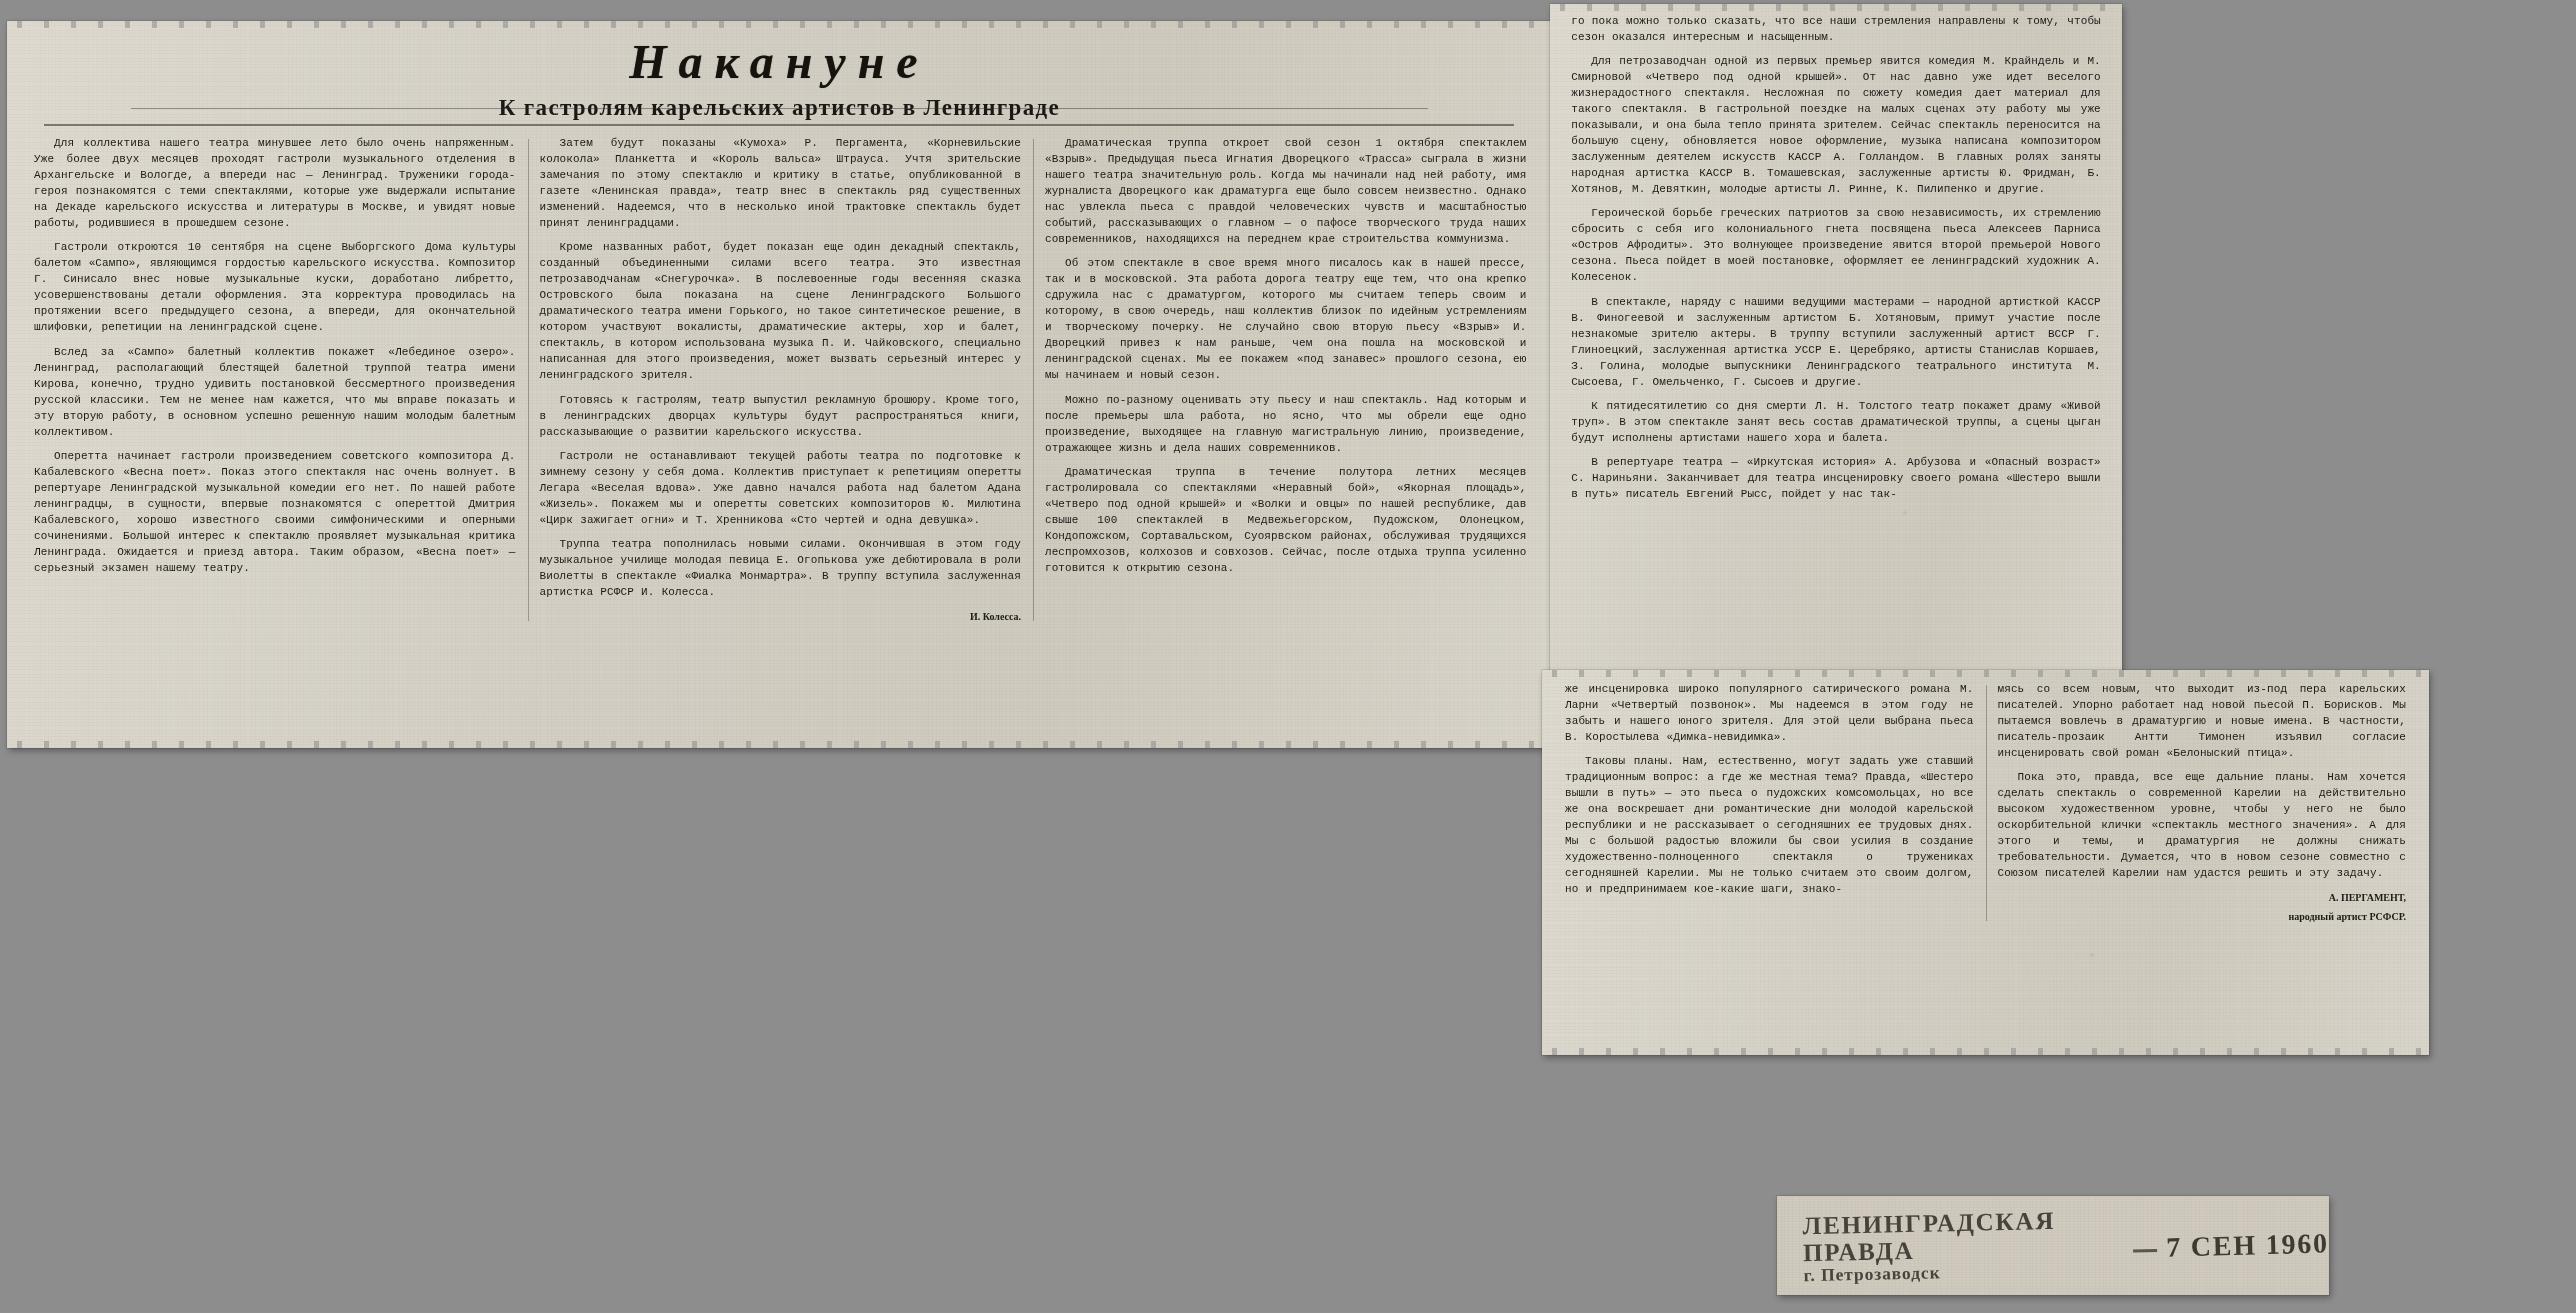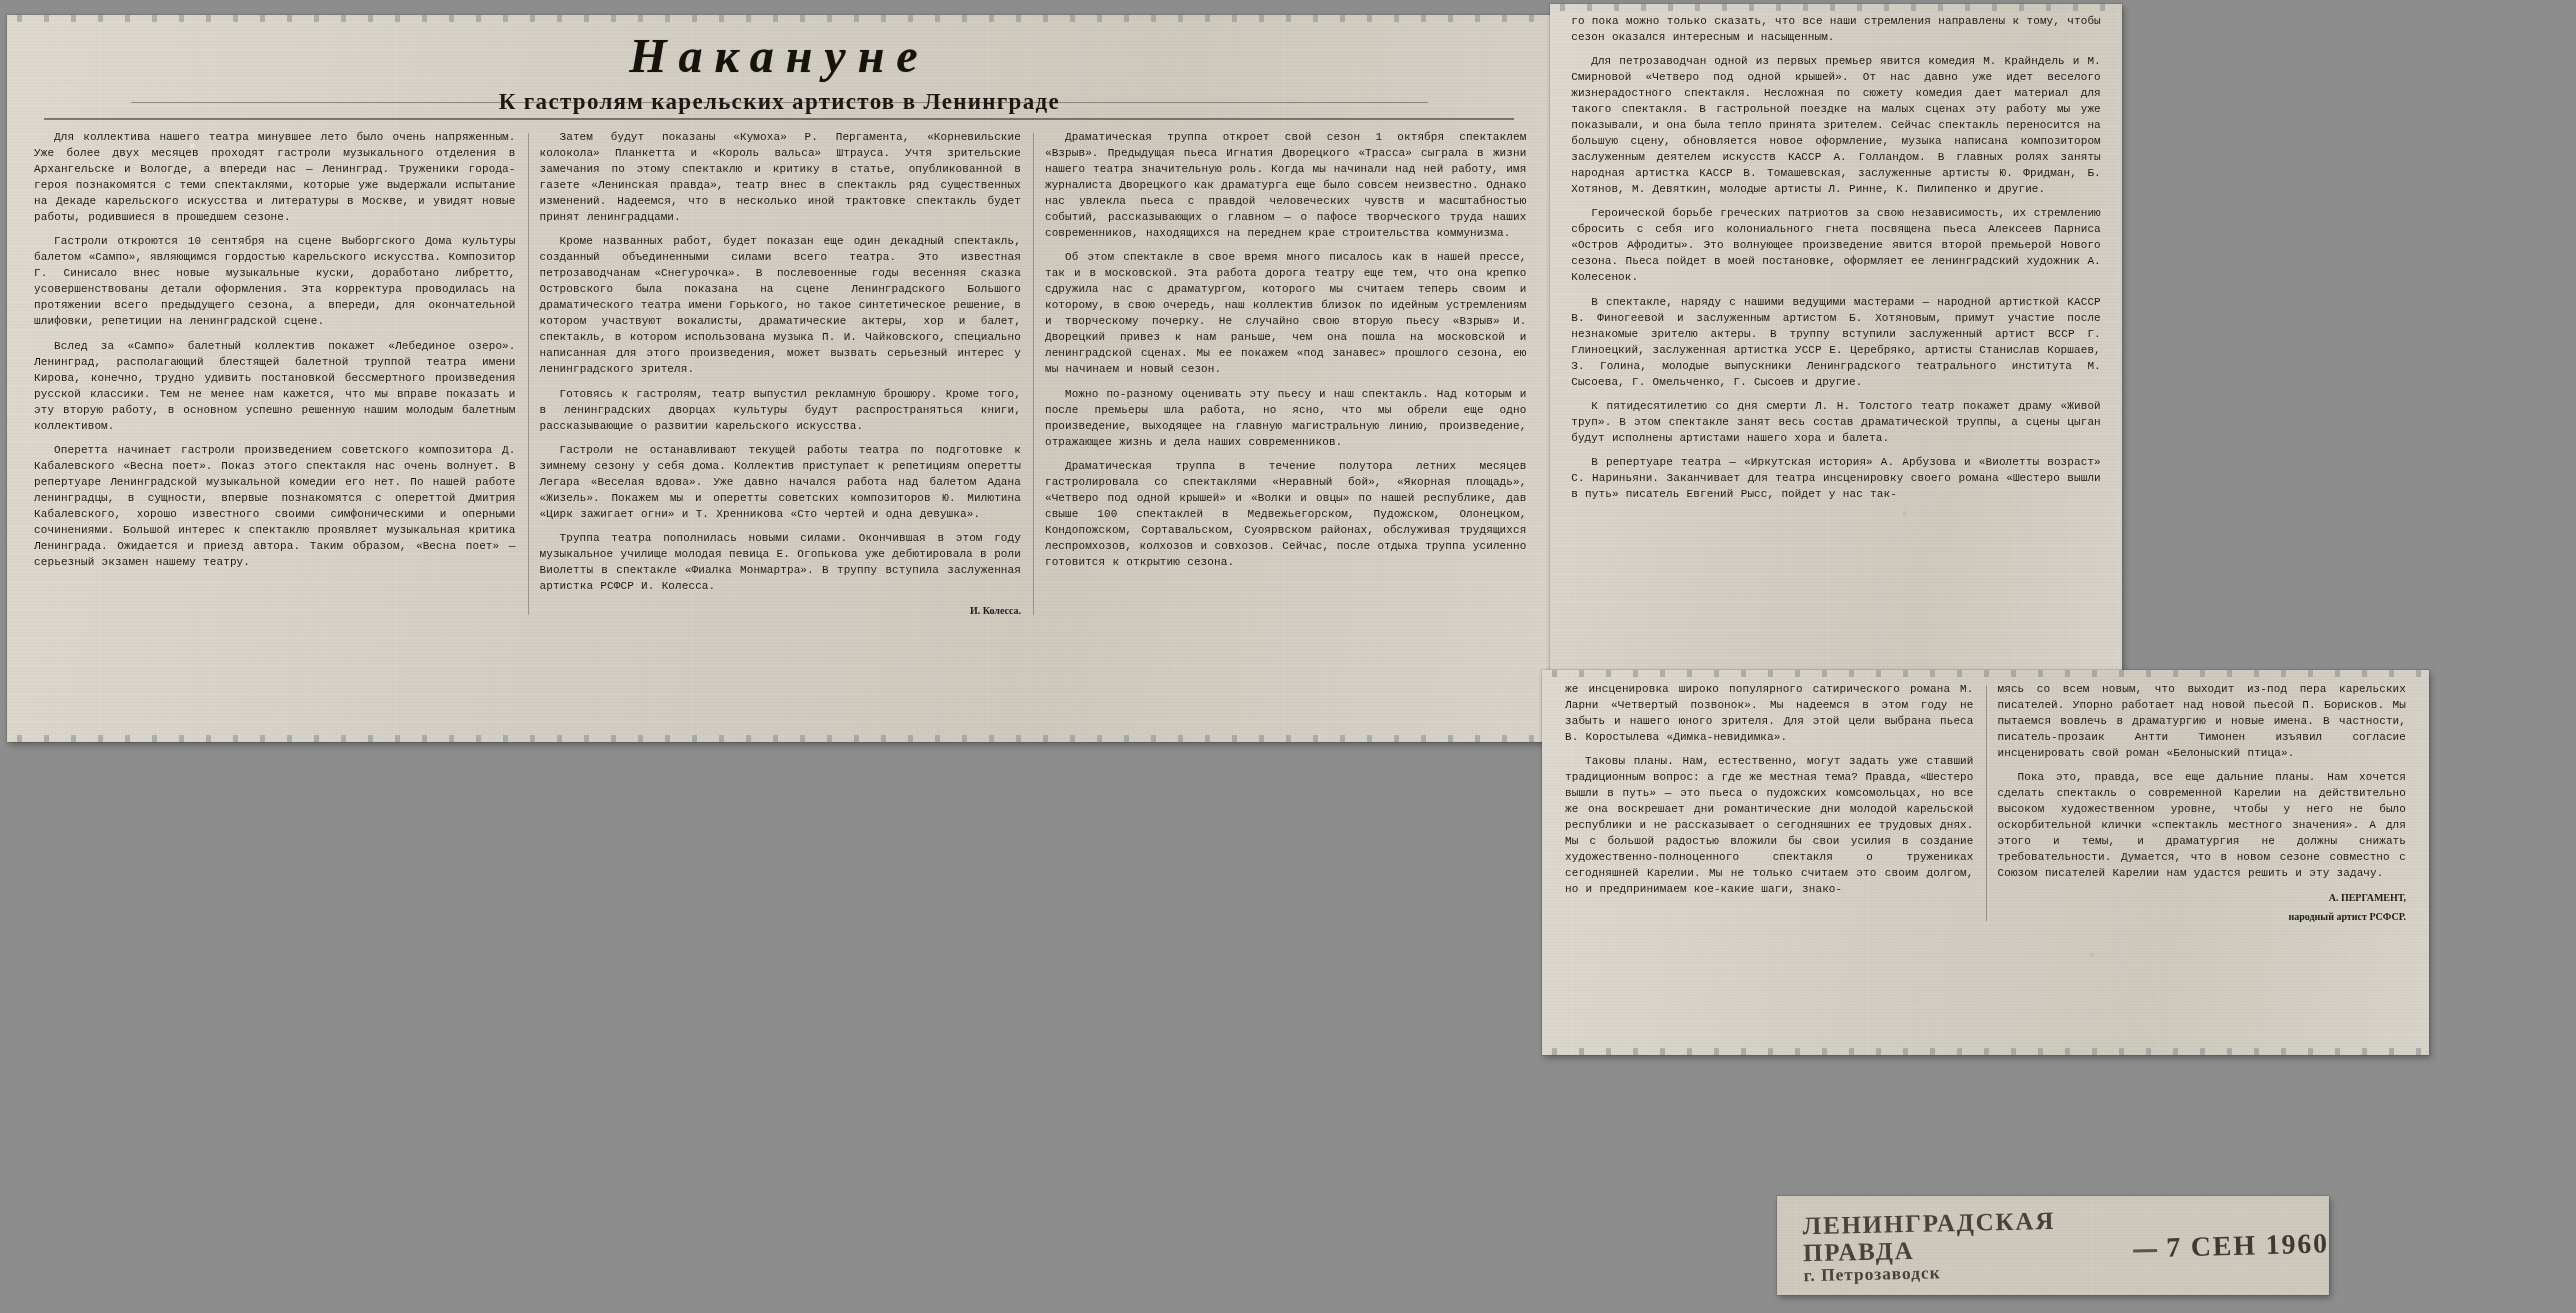--- a/index.html
+++ b/index.html
@@ -40,21 +40,21 @@
     pointer-events: none;
     background:
       repeating-linear-gradient(0deg, rgba(0,0,0,0.035) 0 0.9px, rgba(0,0,0,0) 0.9px 2.8px),
       repeating-linear-gradient(90deg, rgba(0,0,0,0.02) 0 0.9px, rgba(0,0,0,0) 0.9px 3.7px);
     opacity: 0.55;
     mix-blend-mode: multiply;
   }
 
   #main-clipping {
     left: 7.4px;
-    top: 15px;
+    top: 21px;
     width: 1544px;
     height: 727px;
   }
   #right-clipping {
     left: 1550px;
     top: 3.7px;
     width: 572px;
     height: 688px;
   }
   #bottom-clipping {
@@ -253,21 +253,21 @@
 
   <div class="clip" id="right-clipping">
     <div class="tear-top"></div>
     <div class="cols">
       <div class="col">
         <p class="noindent">го пока можно только сказать, что все наши стремления направлены к тому, чтобы сезон оказался интересным и насыщенным.</p>
         <p>Для петрозаводчан одной из первых премьер явится комедия М. Крайндель и М. Смирновой «Четверо под одной крышей». От нас давно уже идет веселого жизнерадостного спектакля. Несложная по сюжету комедия дает материал для такого спектакля. В гастрольной поездке на малых сценах эту работу мы уже показывали, и она была тепло принята зрителем. Сейчас спектакль переносится на большую сцену, обновляется новое оформление, музыка написана композитором заслуженным деятелем искусств КАССР А. Голландом. В главных ролях заняты народная артистка КАССР В. Томашевская, заслуженные артисты Ю. Фридман, Б. Хотянов, М. Девяткин, молодые артисты Л. Ринне, К. Пилипенко и другие.</p>
         <p>Героической борьбе греческих патриотов за свою независимость, их стремлению сбросить с себя иго колониального гнета посвящена пьеса Алексеев Парниса «Остров Афродиты». Это волнующее произведение явится второй премьерой Нового сезона. Пьеса пойдет в моей постановке, оформляет ее ленинградский художник А. Колесенок.</p>
         <p>В спектакле, наряду с нашими ведущими мастерами — народной артисткой КАССР В. Финогеевой и заслуженным артистом Б. Хотяновым, примут участие после незнакомые зрителю актеры. В труппу вступили заслуженный артист ВССР Г. Глиноецкий, заслуженная артистка УССР Е. Церебряко, артисты Станислав Коршаев, З. Голина, молодые выпускники Ленинградского театрального института М. Сысоева, Г. Омельченко, Г. Сысоев и другие.</p>
         <p>К пятидесятилетию со дня смерти Л. Н. Толстого театр покажет драму «Живой труп». В этом спектакле занят весь состав драматической труппы, а сцены цыган будут исполнены артистами нашего хора и балета.</p>
-        <p>В репертуаре театра — «Иркутская история» А. Арбузова и «Виолетты возраст» С. Нариньяни. Заканчивает для театра инсценировку своего романа «Шестеро вышли в путь» писатель Евгений Рысс, пойдет у нас так-</p>
+        <p>В репертуаре театра — «Иркутская история» А. Арбузова и «Опасный возраст» С. Нариньяни. Заканчивает для театра инсценировку своего романа «Шестеро вышли в путь» писатель Евгений Рысс, пойдет у нас так-</p>
       </div>
     </div>
     <div class="tear-bottom"></div>
   </div>
 
   <div class="clip" id="bottom-clipping">
     <div class="tear-top"></div>
     <div class="cols">
       <div class="col">
         <p class="noindent">же инсценировка широко популярного сатирического романа М. Ларни «Четвертый позвонок». Мы надеемся в этом году не забыть и нашего юного зрителя. Для этой цели выбрана пьеса В. Коростылева «Димка-невидимка».</p>

